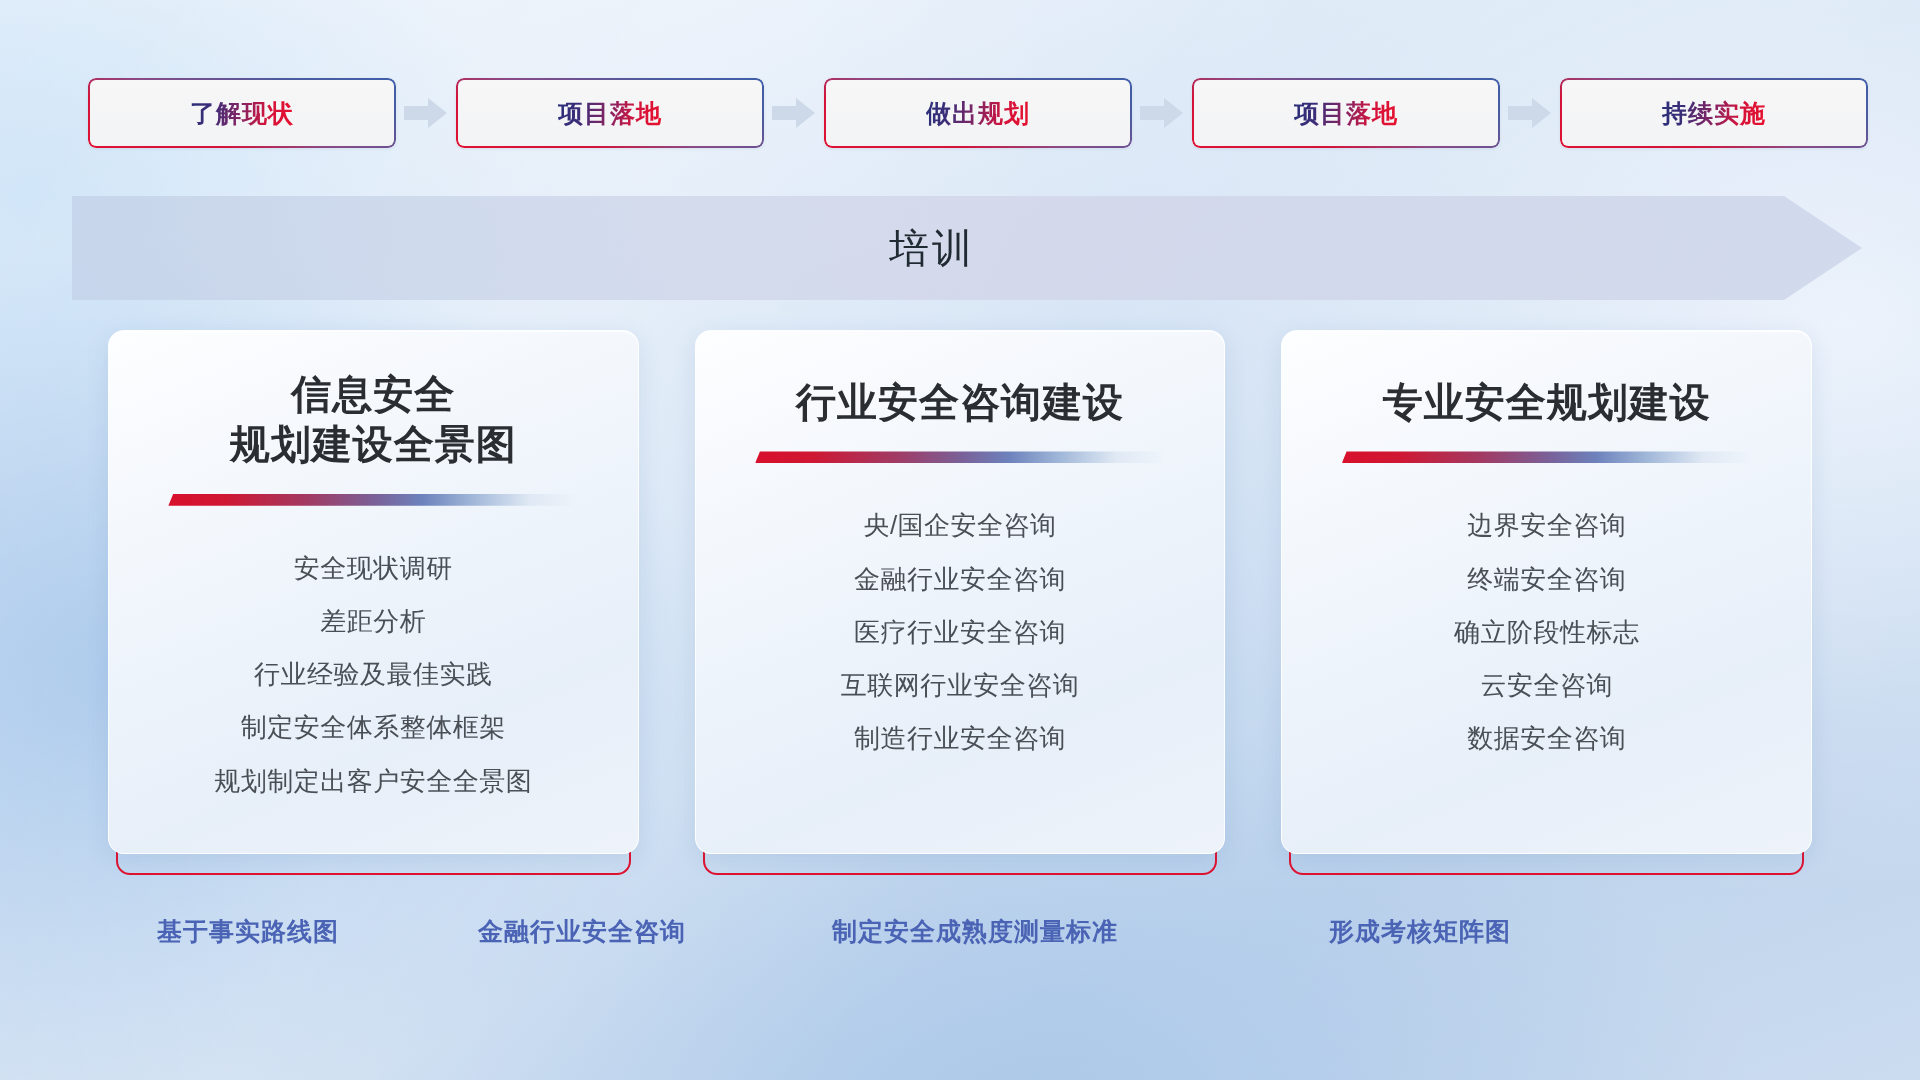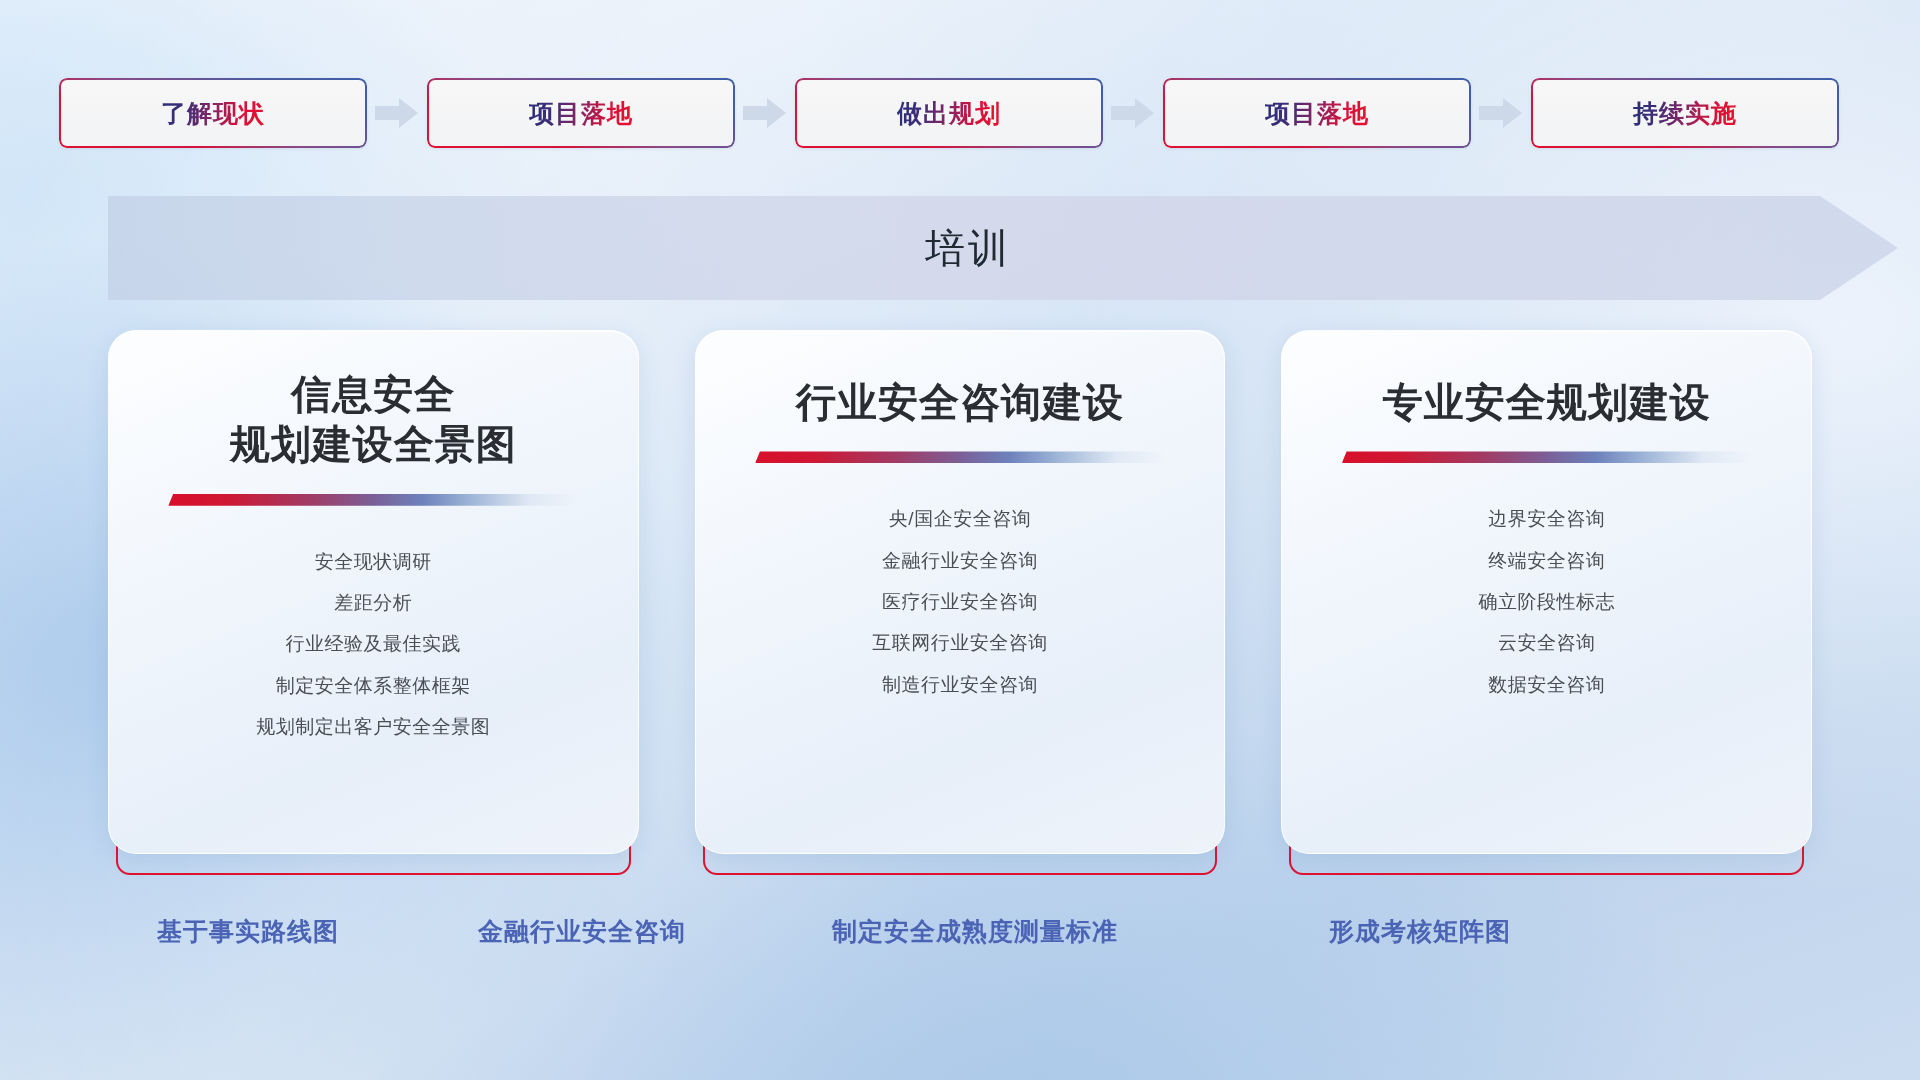--- a/index.html
+++ b/index.html
@@ -30,21 +30,21 @@
   #bg-sheen {
     position: absolute;
     inset: 0;
     background: linear-gradient(115deg, rgba(255,255,255,0.0) 0%, rgba(255,255,255,0.30) 30%, rgba(255,255,255,0.05) 55%, rgba(255,255,255,0.0) 100%);
     pointer-events: none;
   }
 
   
   #steps {
     position: absolute;
-    left: 59px;
+    left: 88px;
     top: 78px;
     width: 1780px;
     height: 70px;
     display: flex;
     align-items: center;
   }
   .step-box {
     flex: 1 1 0;
     height: 70px;
     border-radius: 8px;
@@ -88,21 +88,20 @@
   }
   .step-arrow svg { display: block; }
 
   
   #banner {
     position: absolute;
     left: 72px;
     top: 196px;
     width: 1790px;
     height: 104px;
-    margin-left: 36px;
   }
   #banner-shape {
     position: absolute;
     inset: 0;
     background: linear-gradient(90deg,
         rgba(196,210,232,0.82) 0%,
         rgba(204,214,234,0.80) 25%,
         rgba(210,214,232,0.80) 50%,
         rgba(206,212,232,0.78) 75%,
         rgba(200,210,231,0.72) 100%);
@@ -145,21 +144,21 @@
     border: 2px solid #e0112f;
     border-radius: 14px;
     background: transparent;
   }
   .card {
     position: absolute;
     left: 0;
     right: 0;
     top: 0;
     height: 524px;
-    border-radius: 28px;
+    border-radius: 16px;
     background: linear-gradient(158deg, #fdfeff 0%, #f6f9fd 22%, #eef4fb 48%, #e7eff9 72%, #eef3fa 100%);
     border: 1px solid rgba(255,255,255,0.85);
     box-shadow: 0 6px 22px rgba(80,120,180,0.14), inset 0 1px 0 rgba(255,255,255,0.9);
     overflow: hidden;
     display: flex;
     flex-direction: column;
     align-items: center;
   }
   .card-title {
     margin-top: 46px;
@@ -198,21 +197,21 @@
 
   .card-list {
     margin-top: 40px;
     width: 100%;
     display: flex;
     flex-direction: column;
     align-items: center;
     gap: 9px;
   }
   .card-list-item {
-    font-size: 19px;
+    font-size: 26px;
     color: #4a4f56;
     letter-spacing: 0.5px;
     line-height: 1.7;
   }
 
   
   #footer {
     position: absolute;
     left: 0;
     top: 915px;

